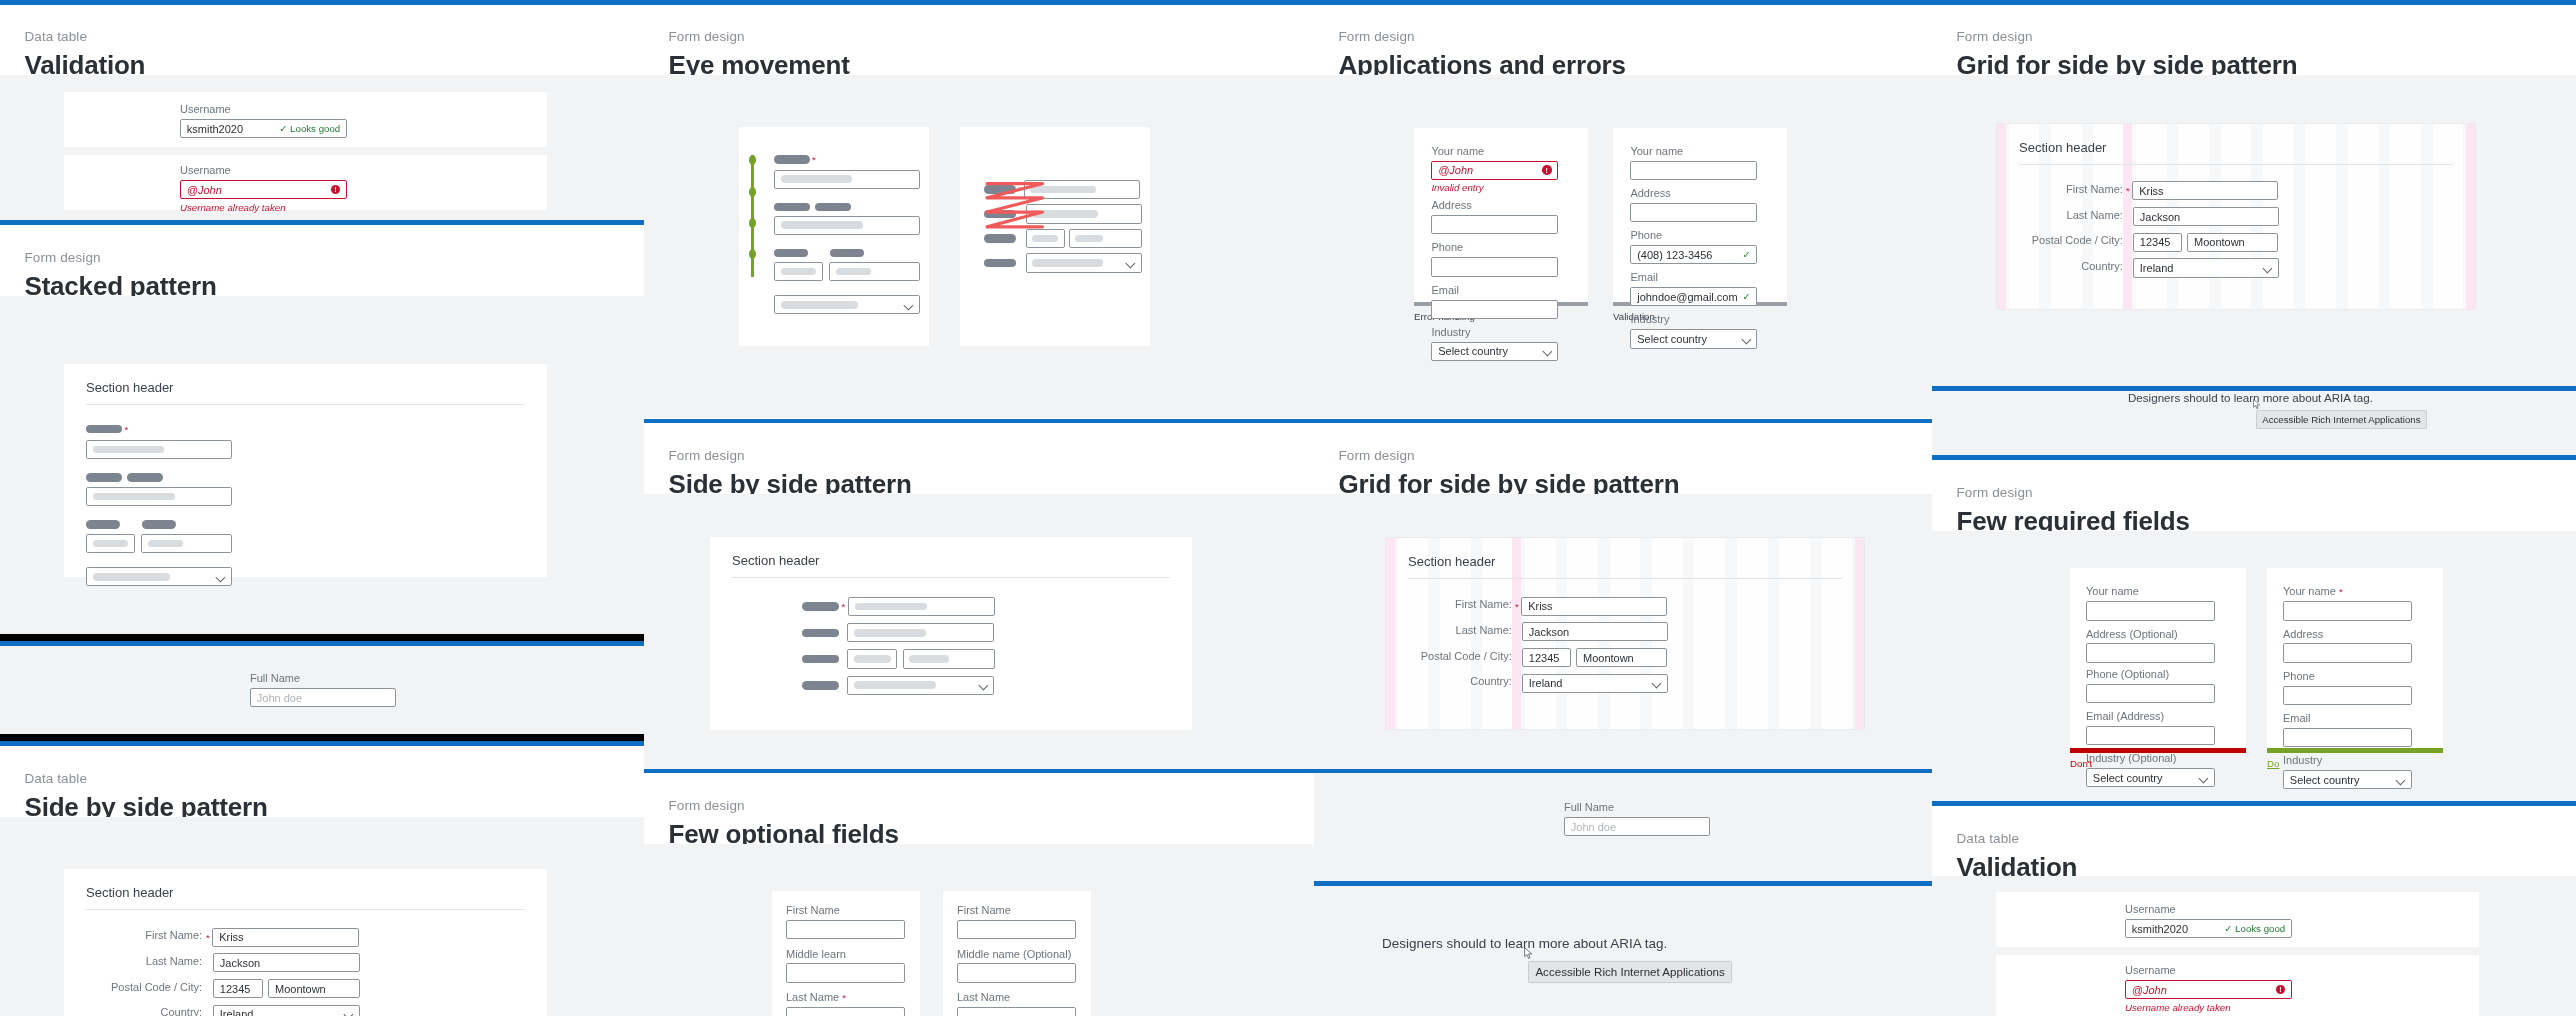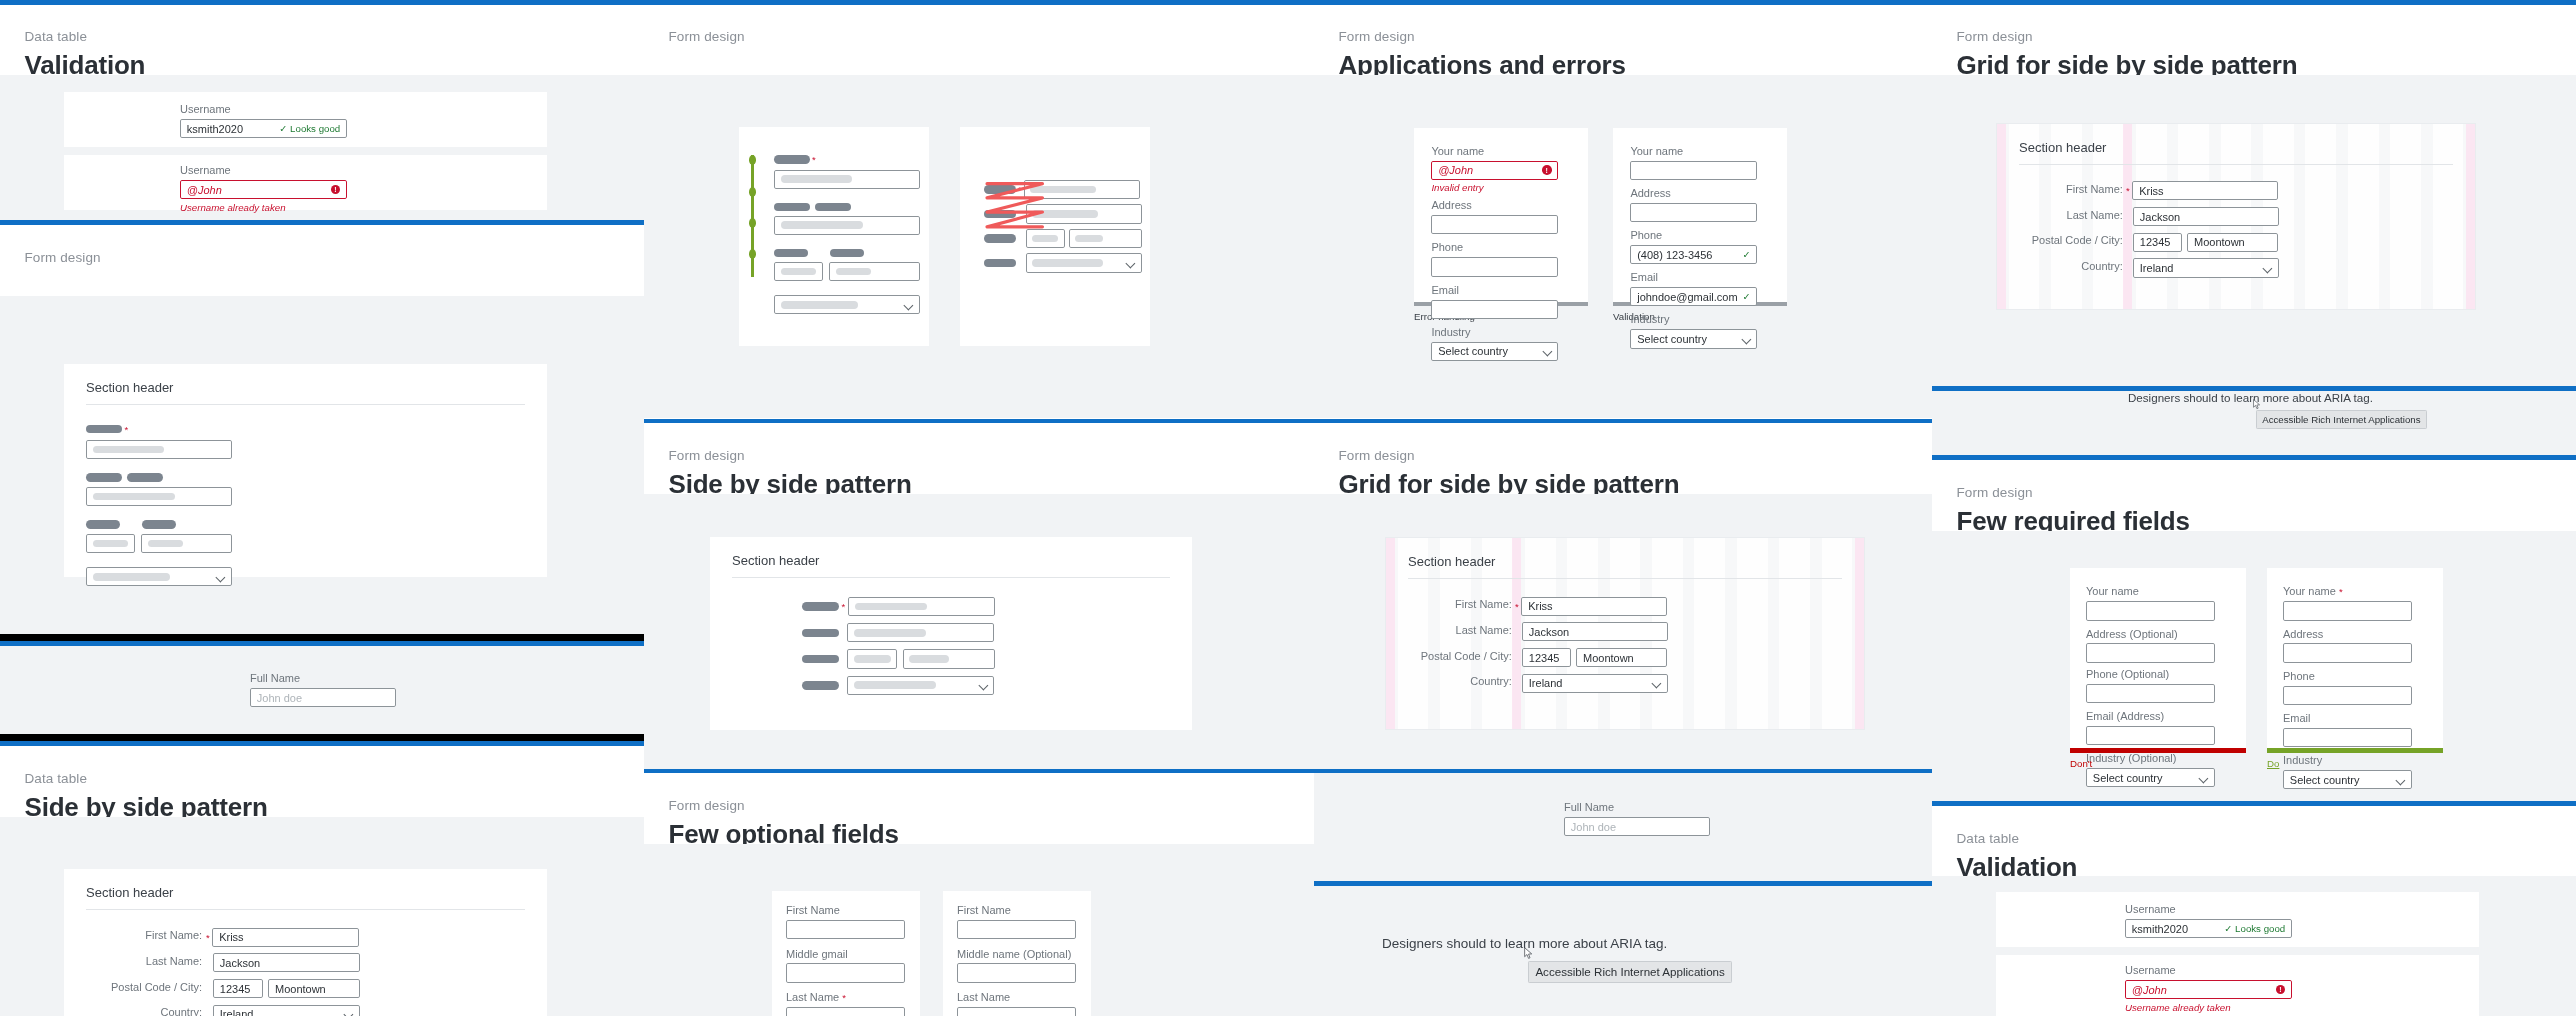--- a/index.html
+++ b/index.html
@@ -144,20 +144,21 @@
           </div>
           <div class="err-msg">Username already taken</div>
         </div>
       </div>
     </div>
 
     <div class="seg rule-blue" style="top:220px;height:4.5px"></div>
 
     <div class="seg head" style="top:225px;height:71px">
       <div class="eyebrow">Form design</div>
+      <div class="title">Stacked pattern</div>
     </div>
 
     <div class="seg canvas" style="top:296px;height:338px">
       <div class="card" style="position:absolute;left:64px;top:68px;width:483px;height:213px">
         <div class="sec-head">Section header</div>
         <div style="padding:19.3px 0 0 22px">
           <div style="margin-bottom:14px">
             <div style="display:flex;align-items:center;gap:2.6px;margin-bottom:5.2px">
               <span class="bar" style="width:36px"></span>
               <span class="req-star">*</span>
@@ -261,20 +262,21 @@
         </div>
       </div>
     </div>
   </div>
 
   <div class="col col-2">
     <div class="seg rule-blue" style="top:0;height:4.5px"></div>
 
     <div class="seg head" style="top:4.5px;height:71px">
       <div class="eyebrow">Form design</div>
+      <div class="title">Eye movement</div>
     </div>
 
     <div class="seg canvas" style="top:75px;height:343px">
 
       <div class="card" style="position:absolute;left:95px;top:52px;width:190px;height:219px">
         <div style="position:absolute;left:35px;top:27px">
           <div style="margin-bottom:14px">
             <div style="display:flex;align-items:center;gap:1.9px;margin-bottom:4.5px">
               <span class="bar" style="width:36px"></span>
               <span class="req-star">*</span>
@@ -427,21 +429,21 @@
     </div>
 
     <div class="seg canvas" style="top:844px;height:172px">
       <div class="card" style="position:absolute;left:128px;top:47px;width:148px;height:129px">
         <div style="padding:13px 0 0 14px">
           <div style="margin-bottom:8.4px">
             <span class="fld-label">First Name</span>
             <div class="inp" style="width:119px"></div>
           </div>
           <div style="margin-bottom:8.4px">
-            <span class="fld-label">Middle gmail</span>
+            <span class="fld-label">Middle learn</span>
             <div class="inp" style="width:119px"></div>
           </div>
           <div style="margin-bottom:8.4px">
             <span class="fld-label"><span>Last Name</span> <span class="req-star">*</span></span>
             <div class="inp" style="width:119px"></div>
           </div>
 
         </div>
       </div>
 

